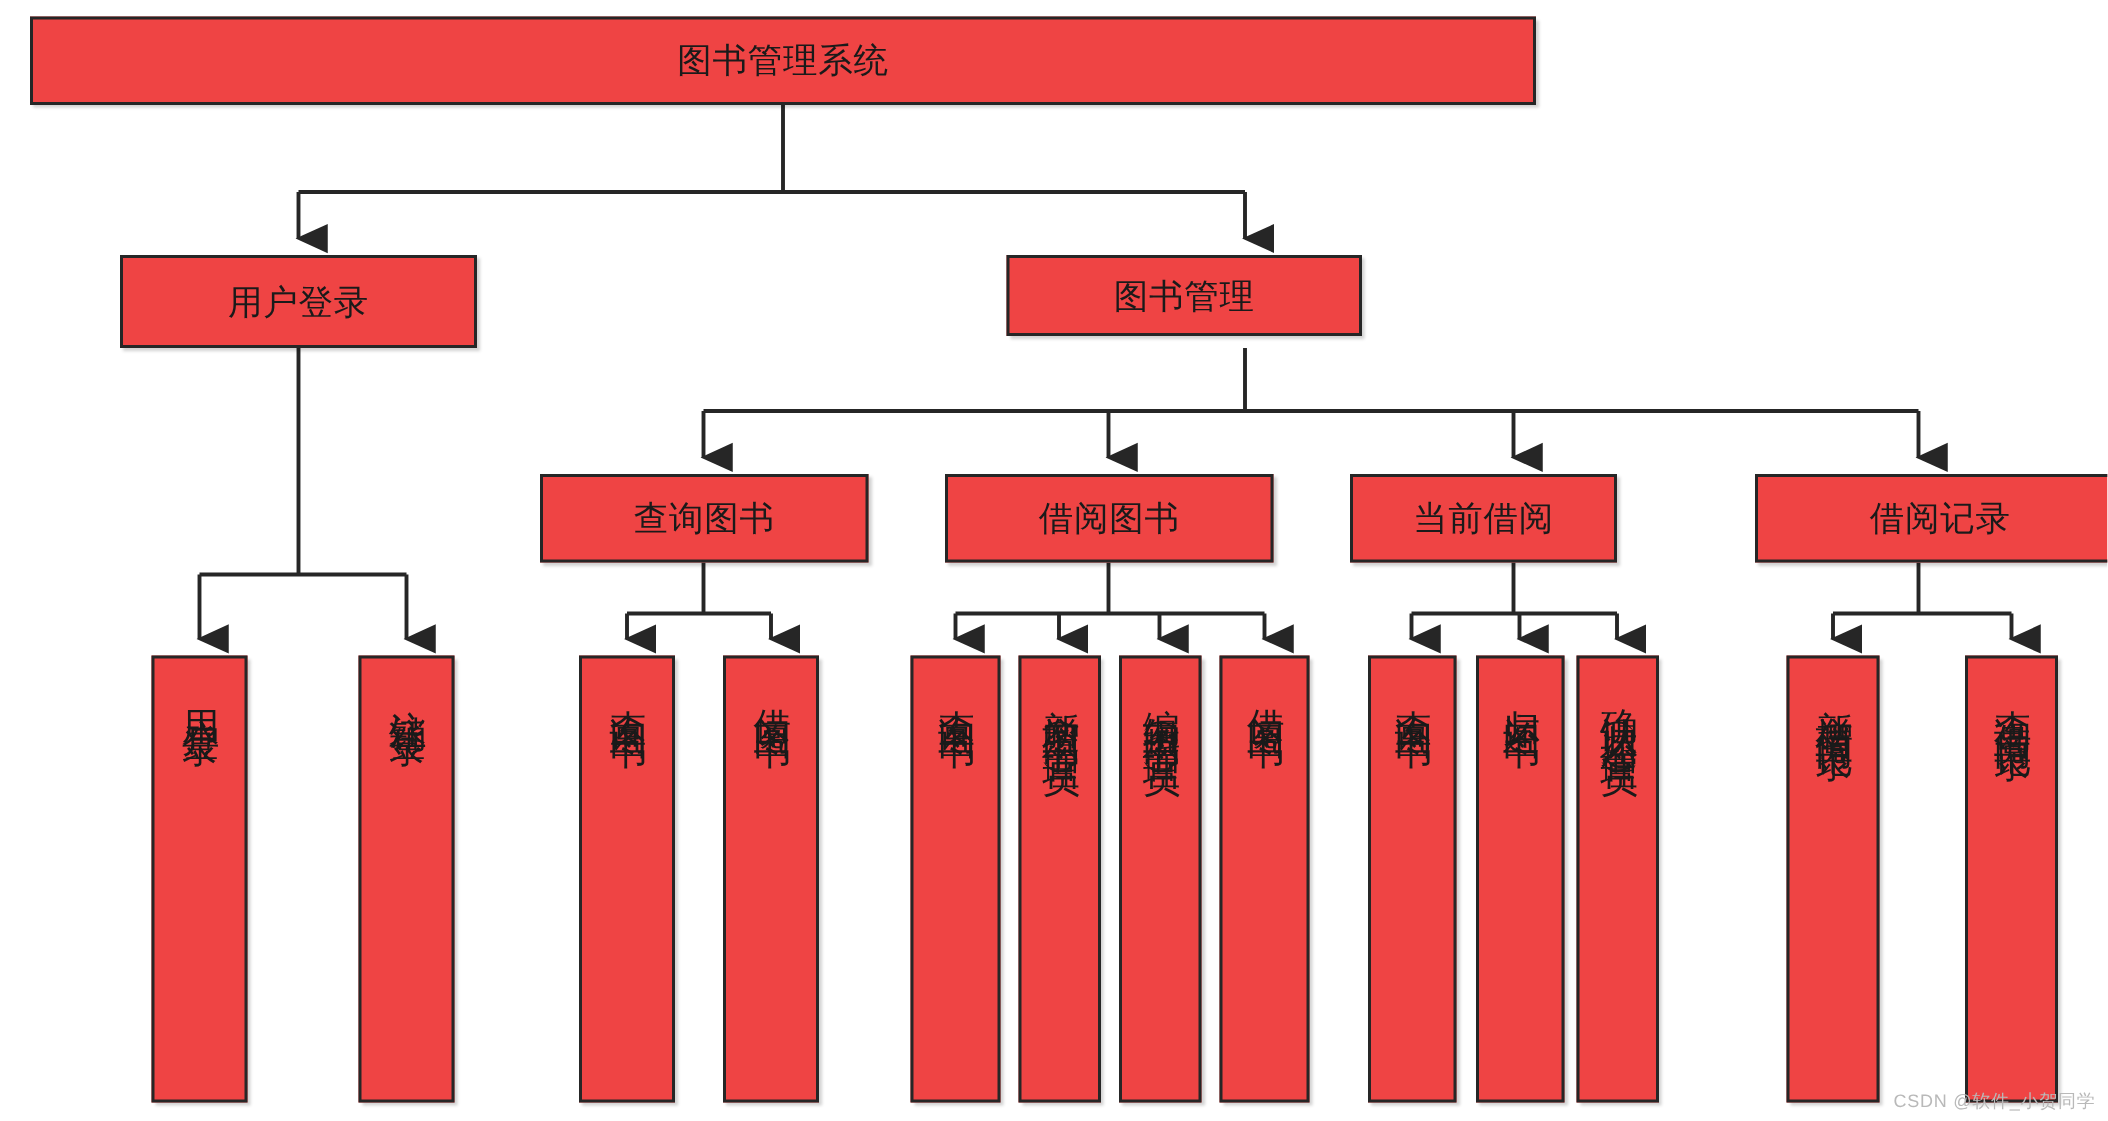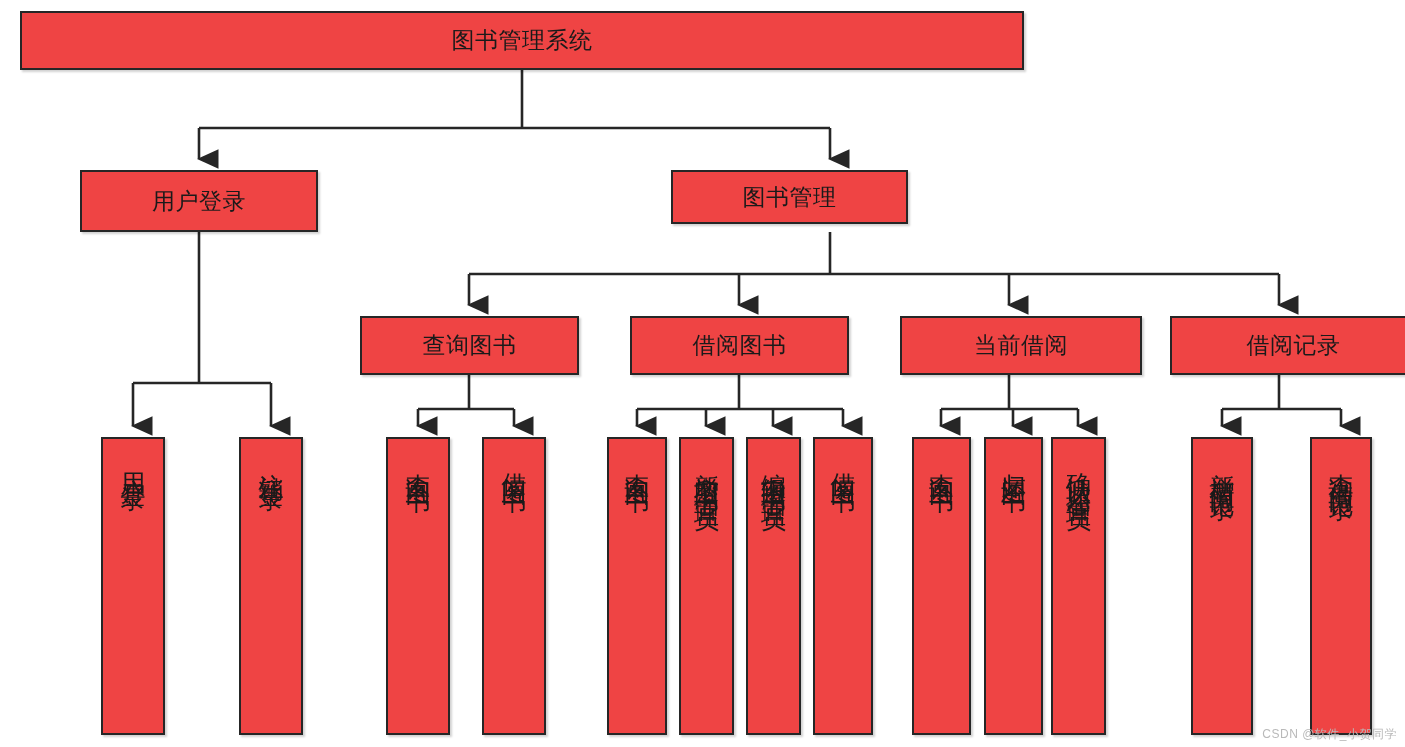--- a/index.html
+++ b/index.html
@@ -123,21 +123,21 @@
       </div>
       <div class="node horizontal" style="left: 671px; top: 170px; width: 237px; height: 54px;">
         <span class="node-label">图书管理</span>
       </div>
       <div class="node horizontal" style="left: 360px; top: 316px; width: 219px; height: 59px;">
         <span class="node-label">查询图书</span>
       </div>
       <div class="node horizontal" style="left: 630px; top: 316px; width: 219px; height: 59px;">
         <span class="node-label">借阅图书</span>
       </div>
-      <div class="node horizontal" style="left: 900px; top: 316px; width: 242px; height: 59px;">
+      <div class="node horizontal" style="left: 900px; top: 316px; width: 178px; height: 59px;">
         <span class="node-label">当前借阅</span>
       </div>
       <div class="node horizontal" style="left: 1170px; top: 316px; width: 247px; height: 59px;">
         <span class="node-label">借阅记录</span>
       </div>
       <div class="node vertical" style="left: 101px; top: 437px; width: 64px; height: 298px;">
         <span class="node-label">用户登录</span>
       </div>
       <div class="node vertical" style="left: 239px; top: 437px; width: 64px; height: 298px;">
         <span class="node-label">注销登录</span>

